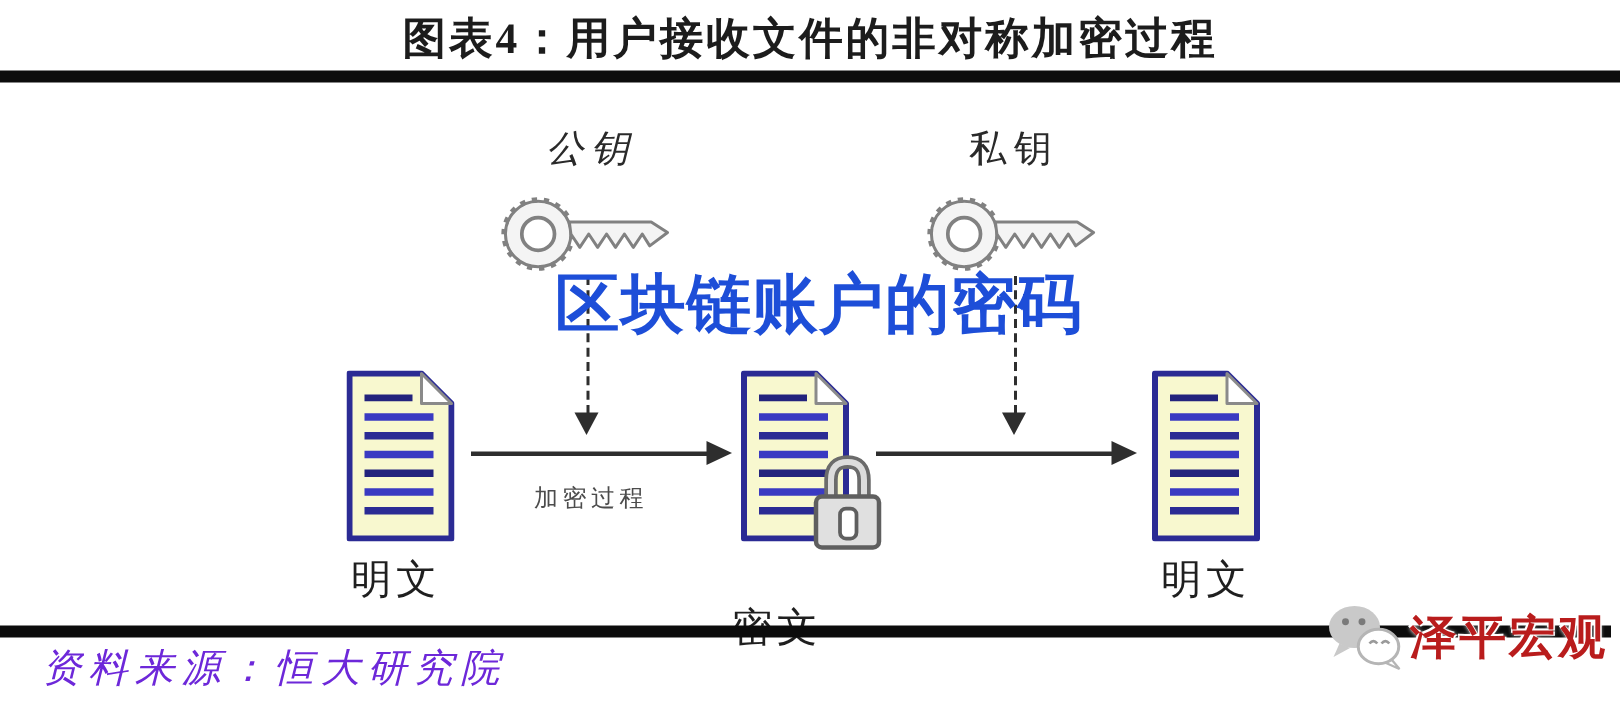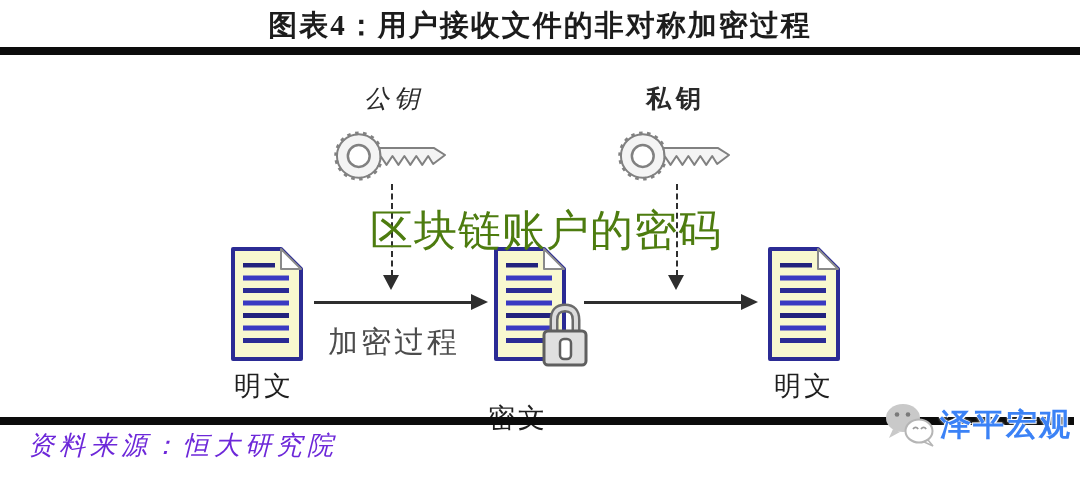--- a/index.html
+++ b/index.html
@@ -32,57 +32,57 @@
   .varrow::after {
     content:""; position:absolute; left:-10px; bottom:-14px;
     border-top:15px solid #2e2e2e;
     border-left:8.5px solid transparent; border-right:8.5px solid transparent;
   }
 
   
   .overlay-caption {
     transform:translateX(-50%);
     font-family:"Liberation Sans", sans-serif;
-    font-size:43px; font-weight:normal; color:#4d7c0f;
-    letter-spacing:1px; white-space:nowrap; z-index:6; line-height:1.05;margin-top:27px;
+    font-size:43px; font-weight:bold; color:#1d4ed8;
+    letter-spacing:1px; white-space:nowrap; z-index:6; line-height:1.05;
   }
 
   
   .doc { width:72px; height:114px; }
   .doc-label {
     transform:translateX(-50%);
     font-size:27px; font-weight:normal; color:#1f1f1f;
     letter-spacing:3px; white-space:nowrap;
   }
   .lock { width:48px; height:66px; z-index:4; }
 
   
   .harrow { height:3px; background:#2e2e2e; }
   .harrow::after {
     content:""; position:absolute; right:-16px; top:-7px;
     border-left:17px solid #2e2e2e;
     border-top:8px solid transparent; border-bottom:8px solid transparent;
   }
   .process-label {
     transform:translateX(-50%);
-    font-size:30px; color:#4c4c4c; letter-spacing:3px; white-space:nowrap;text-align:center;
+    font-size:16px; color:#4c4c4c; letter-spacing:3px; white-space:nowrap;text-align:center;
   }
 
   
   .source-line {
     left:28px; top:428px;
     font-size:26px; font-style:italic; letter-spacing:5px; color:#6d28d9;
     white-space:nowrap;
   }
   .watermark {
     left:884px; top:402px; display:flex; align-items:center; gap:4px; z-index:3;
   }
   .watermark-text {
     font-family:"Liberation Sans", sans-serif;
-    font-size:31px; font-weight:bold; color:#3b82f6; letter-spacing:2px;
+    font-size:31px; font-weight:bold; color:#b91c1c; letter-spacing:2px;
     white-space:nowrap;
     text-shadow:0 0 3px #ffffff, 1px 1px 0 #ffffff, -1px -1px 0 #ffffff;
   }
   .wechat-icon { width:52px; height:46px; }
 </style>
 </head>
 <body>
 
 <div class="stage">
 
@@ -92,21 +92,21 @@
   <div class="abs key-label" style="left:394px; top:82px;font-style:italic;">公钥</div>
   <div class="abs key-icon" style="left:331px; top:126px;">
     <svg width="119" height="57" viewBox="0 0 120 57">
       <circle cx="28" cy="30" r="22" fill="#f4f4f4" stroke="#818181" stroke-width="2"></circle>
       <circle cx="28" cy="30" r="23" fill="none" stroke="#818181" stroke-width="3.5" stroke-dasharray="3.5 4.5"></circle>
       <path d="M49 22 H104 L115 29 L103 38 L98 30 L92 39 L86 30 L80 39 L74 30 L68 39 L62 30 L56 39 L50 30 Z" fill="#f4f4f4" stroke="#818181" stroke-width="2" stroke-linejoin="round"></path>
       <circle cx="28" cy="30" r="11" fill="#ffffff" stroke="#818181" stroke-width="2.5"></circle>
     </svg>
   </div>
 
-  <div class="abs key-label" style="left:676px; top:82px;font-weight:bold;">私钥</div>
+  <div class="abs key-label" style="left:676px; top:82px;">私钥</div>
   <div class="abs key-icon" style="left:615px; top:126px;">
     <svg width="119" height="57" viewBox="0 0 120 57">
       <circle cx="28" cy="30" r="22" fill="#f4f4f4" stroke="#818181" stroke-width="2"></circle>
       <circle cx="28" cy="30" r="23" fill="none" stroke="#818181" stroke-width="3.5" stroke-dasharray="3.5 4.5"></circle>
       <path d="M49 22 H104 L115 29 L103 38 L98 30 L92 39 L86 30 L80 39 L74 30 L68 39 L62 30 L56 39 L50 30 Z" fill="#f4f4f4" stroke="#818181" stroke-width="2" stroke-linejoin="round"></path>
       <circle cx="28" cy="30" r="11" fill="#ffffff" stroke="#818181" stroke-width="2.5"></circle>
     </svg>
   </div>
 
   <div class="abs varrow" style="left:391px; top:184px; height:92px;"></div>

